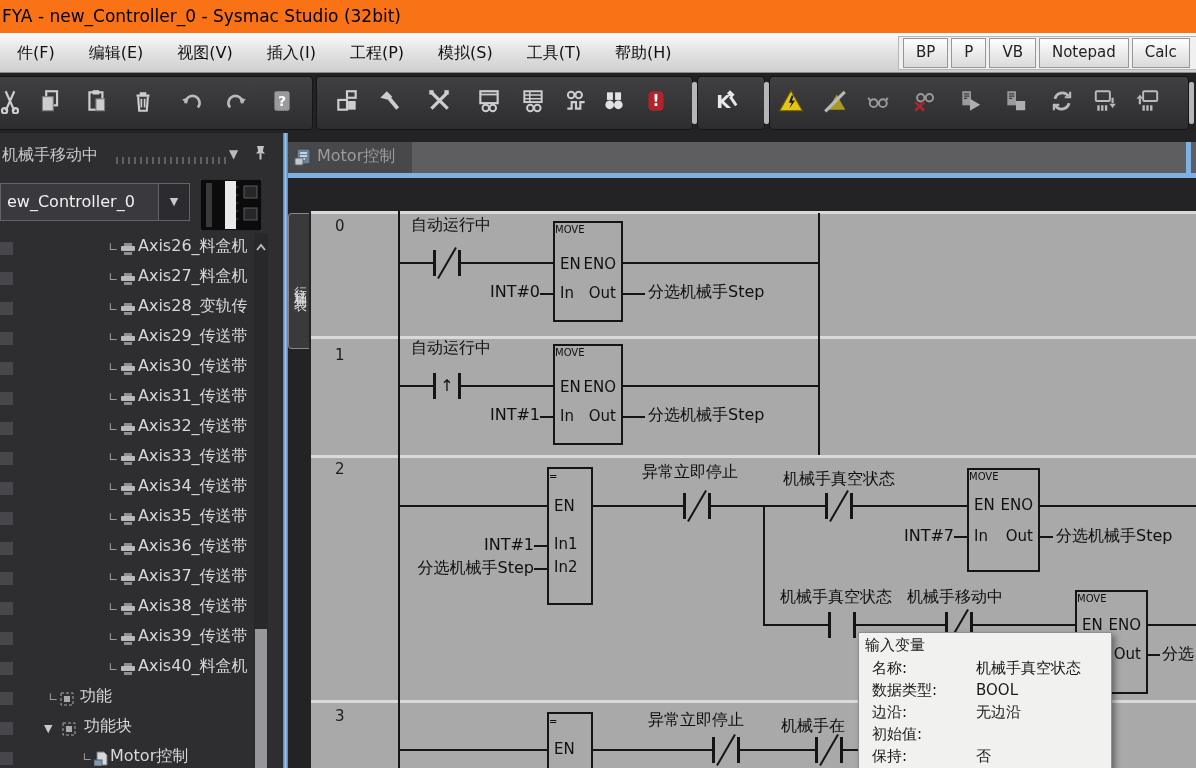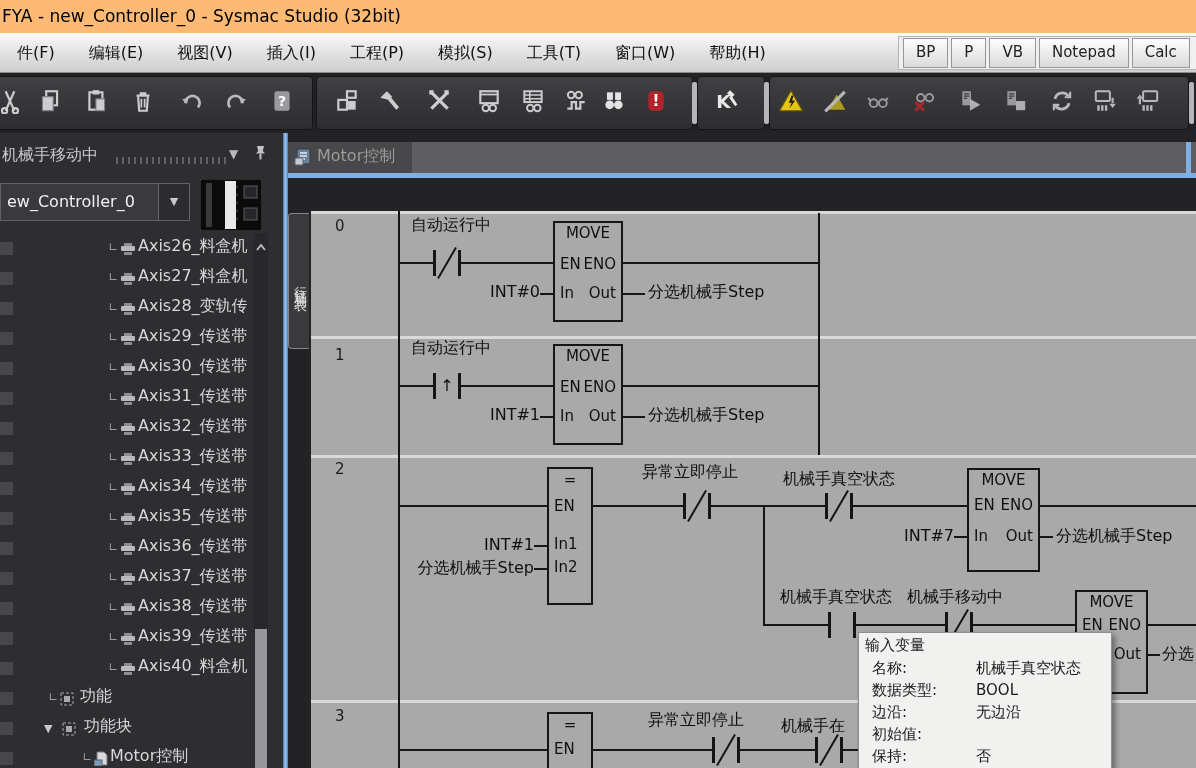--- a/index.html
+++ b/index.html
@@ -1,20 +1,20 @@
 <!DOCTYPE html>
 <html><head>
 <meta charset="utf-8">
 <style>
   html,body{margin:0;padding:0;background:#000;}
   #screen{position:relative;width:1196px;height:768px;overflow:hidden;background:#232325;
           font-family:"DejaVu Sans",sans-serif;}
   .abs{position:absolute;}
   
-  .titlebar{left:0;top:0;width:1196px;height:33px;background:#fdba74;color:#000;
+  .titlebar{left:0;top:0;width:1196px;height:33px;background:#f97316;color:#000;
             font-size:17px;line-height:33px;padding-left:2px;box-sizing:border-box;}
   .menubar{left:0;top:33px;width:1196px;height:40px;
            background:linear-gradient(#fbfbfb,#e4e4e4 45%,#cfcfcf);
            border-bottom:1px solid #8a8a8a;box-sizing:border-box;display:flex;align-items:center;}
   .menu-item{padding:0 17px;font-size:16px;color:#111;line-height:39px;height:39px;}
   .quick-panel{left:898px;top:36px;height:34px;width:320px;background:#f0f0f0;
                border:1px solid #b5b5b5;display:flex;align-items:center;gap:3px;padding:0 4px;box-sizing:border-box;}
   .quick-btn{height:28px;background:linear-gradient(#fefefe,#dadada);border:1px solid #979797;
              color:#222;font-size:15px;line-height:26px;padding:0 12px;white-space:nowrap;}
   
@@ -61,21 +61,21 @@
            text-align:center;padding-top:4px;}
   .canvas{position:absolute;left:23px;top:78px;width:885px;height:557px;background:#a9a9a9;overflow:hidden;}
   
   .wh{position:absolute;height:2px;background:#151515;}
   .wv{position:absolute;width:2px;background:#151515;}
   .rsep{position:absolute;left:0;width:885px;height:3px;background:#d9d9d9;}
   .rnum{position:absolute;font-size:15px;color:#1c1c1c;}
   .llab{position:absolute;font-size:16px;color:#101010;white-space:nowrap;line-height:20px;}
   .rlab{position:absolute;font-size:16px;color:#101010;white-space:nowrap;line-height:20px;text-align:right;}
   .lbox{position:absolute;border:2px solid #151515;}
-  .bt{position:absolute;left:0;right:0;top:1px;text-align:center;font-size:15px;color:#101010;}
+  .bt{position:absolute;left:0;right:0;top:1px;font-size:10px;color:#101010;}
   .pl{position:absolute;left:5px;font-size:15px;color:#101010;}
   .pr{position:absolute;right:5px;font-size:15px;color:#101010;}
   .contact{position:absolute;width:28px;height:26px;}
   .cbar{position:absolute;top:0;width:3px;height:26px;background:#151515;}
   .cbar.l{left:0;}.cbar.r{right:0;}
   .cslash{position:absolute;left:13px;top:-5px;width:2px;height:36px;background:#151515;transform:rotate(30deg);}
   .cedge{position:absolute;left:0;width:100%;text-align:center;top:0;font-size:16px;color:#101010;line-height:26px;}
   
   .tooltip{left:858px;top:632px;width:252px;height:136px;background:#f1f1ef;border:1px solid #8f8f8f;
            box-shadow:3px 3px 6px rgba(0,0,0,.4);z-index:30;overflow:hidden;font-size:15px;color:#1a1a1a;}
@@ -91,21 +91,20 @@
   <div class="abs titlebar">FYA - new_Controller_0 - Sysmac Studio (32bit)</div>
 
   <div class="abs menubar">
     <div class="menu-item">件(F)</div>
     <div class="menu-item">编辑(E)</div>
     <div class="menu-item">视图(V)</div>
     <div class="menu-item">插入(I)</div>
     <div class="menu-item">工程(P)</div>
     <div class="menu-item">模拟(S)</div>
     <div class="menu-item">工具(T)</div>
-    <div class="menu-item">窗口(W)</div>
     <div class="menu-item">帮助(H)</div>
   </div>
   <div class="abs quick-panel">
     <div class="quick-btn">BP</div>
     <div class="quick-btn">P</div>
     <div class="quick-btn">VB</div>
     <div class="quick-btn">Notepad</div>
     <div class="quick-btn">Calc</div>
   </div>
 

